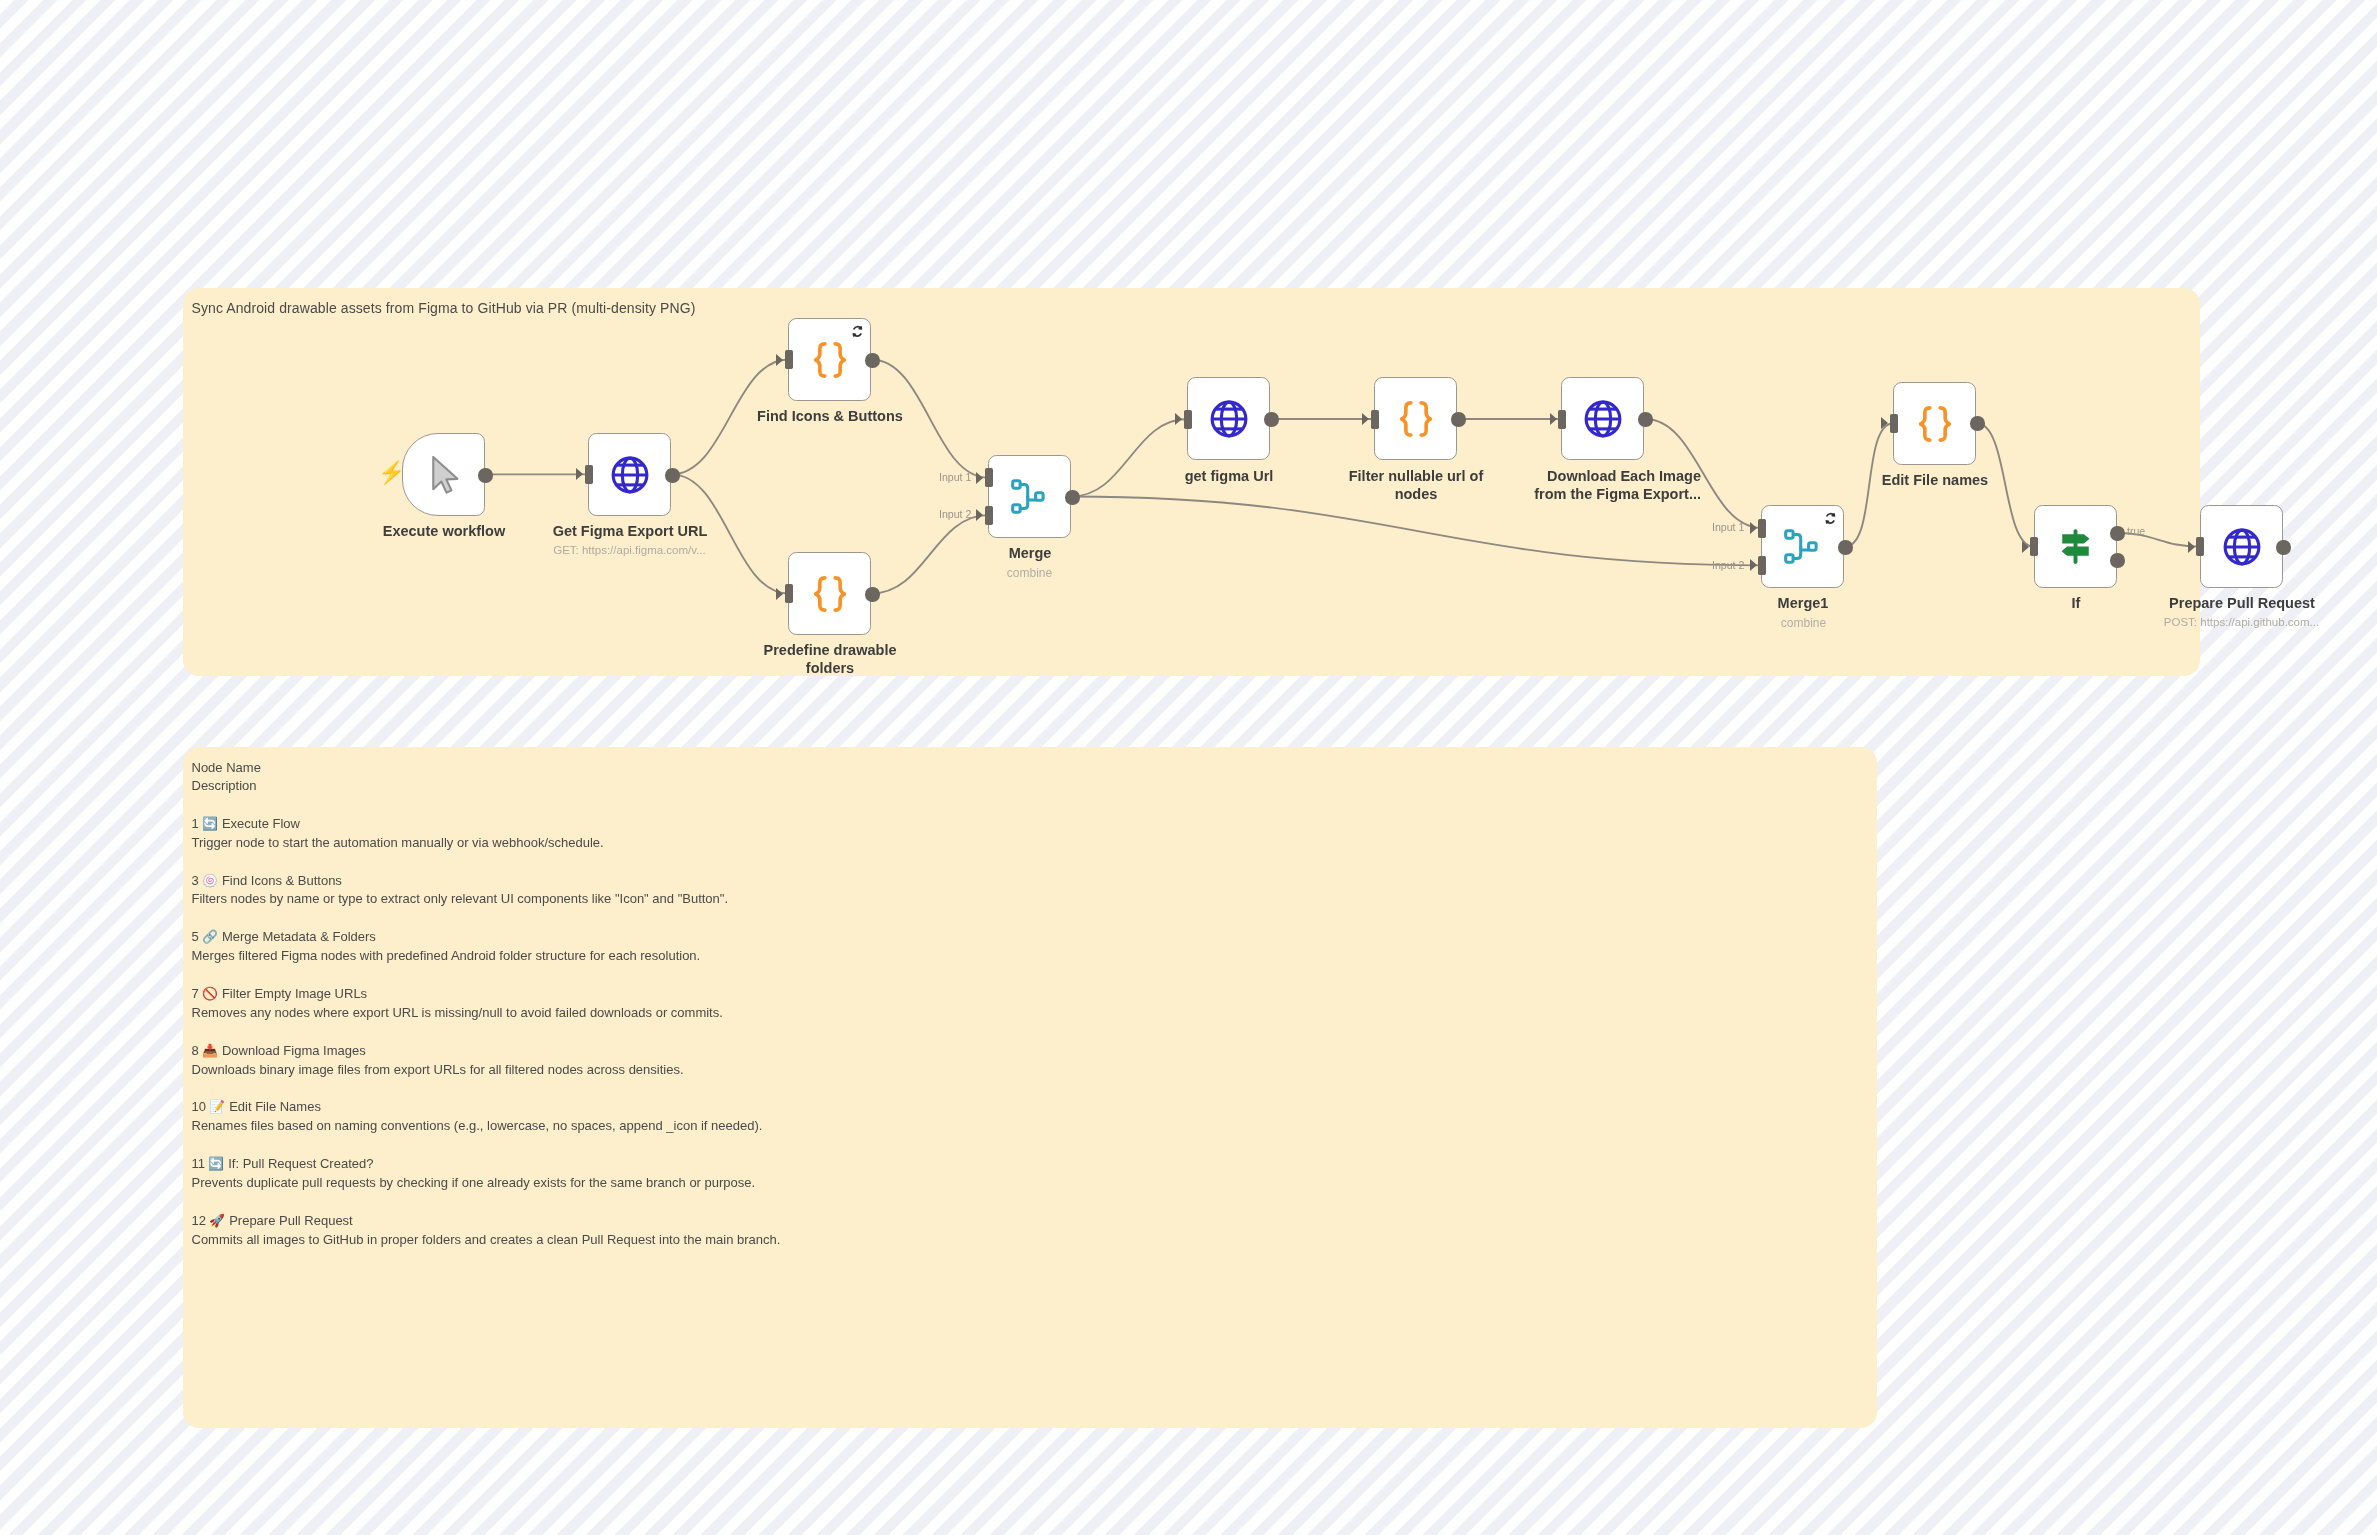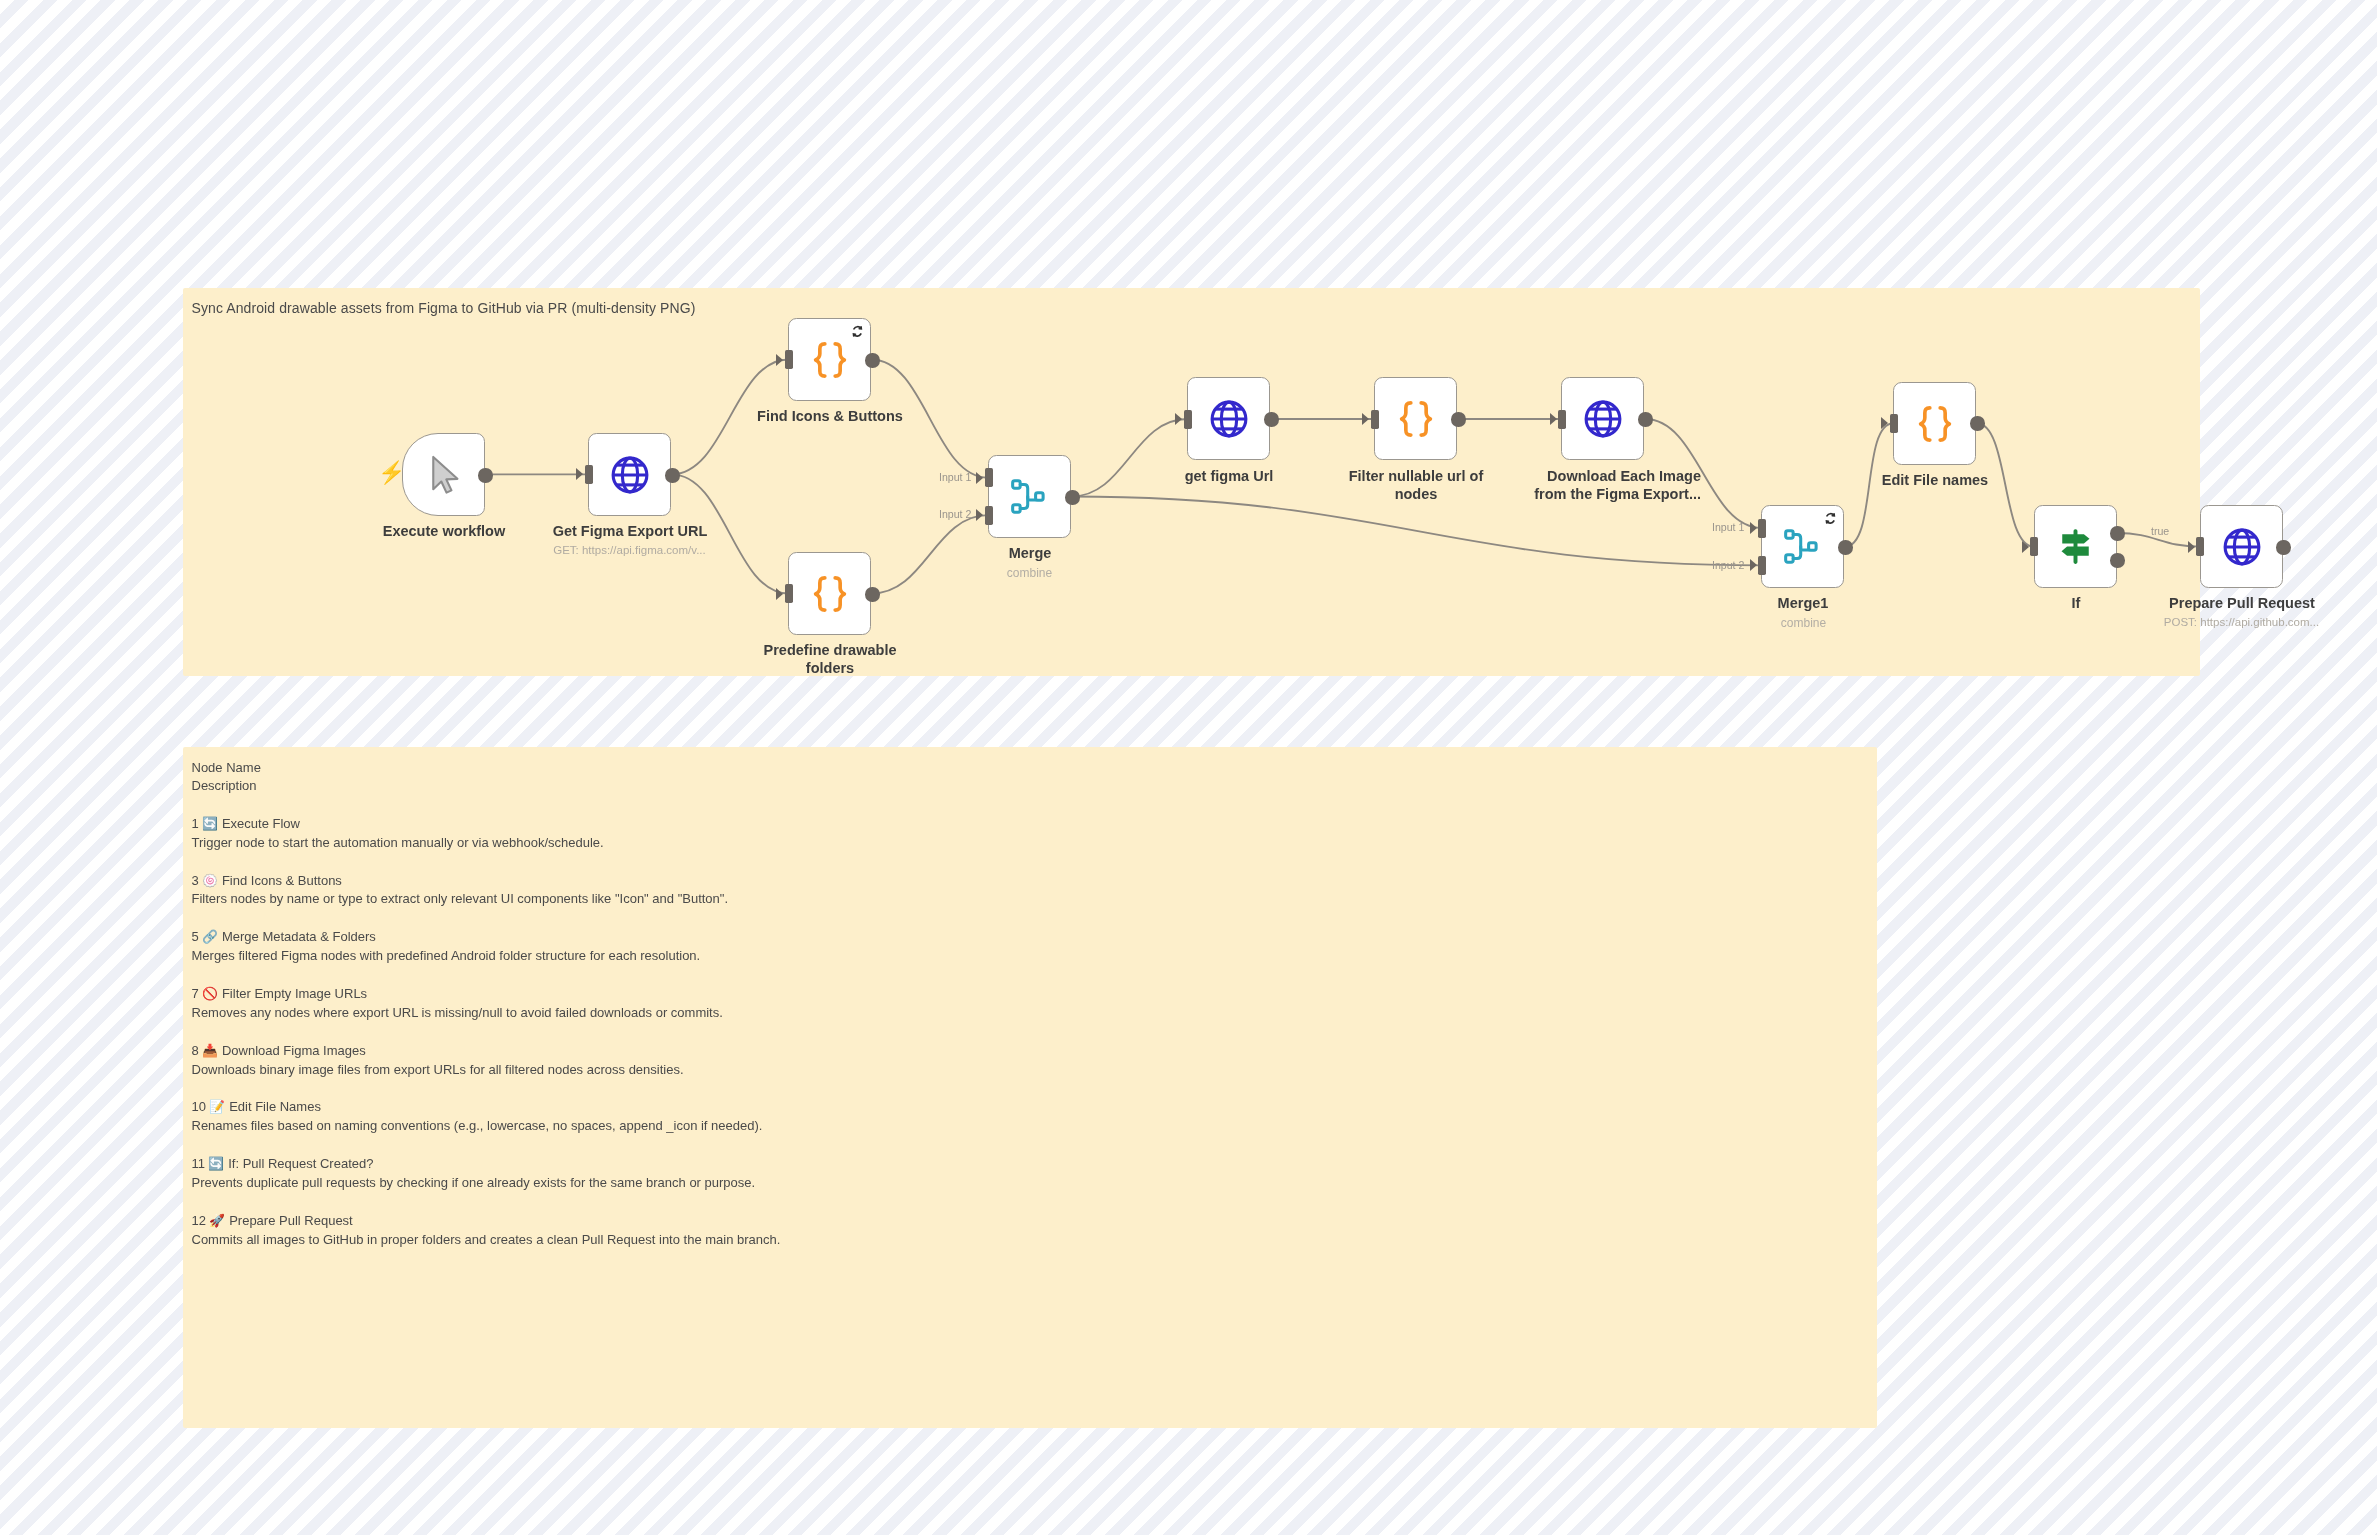--- a/index.html
+++ b/index.html
@@ -12,21 +12,21 @@
     background-color: #fdfdfe;
     background-image: repeating-linear-gradient(
       135deg,
       #ffffff 0px, #ffffff 10.2px,
       #eef0f6 10.2px, #eef0f6 20.4px
     );
   }
   .panel {
     position: absolute;
     background: #fdefcb;
-    border-radius: 2px;
+    border-radius: 16px;
   }
   #canvas-panel { left: 183px; top: 288px; width: 2017px; height: 388px; }
   #desc-panel   { left: 183px; top: 747px; width: 1694px; height: 681px; }
 
   .panel-title {
     position: absolute;
     left: 8.5px; top: 12px;
     font-size: 14px;
     color: #4a4a4a;
     letter-spacing: 0.1px;
@@ -91,21 +91,21 @@
     border-left: 7.7px solid #6c6660;
     border-top: 6px solid transparent;
     border-bottom: 6px solid transparent;
   }
   .port-label {
     position: absolute; z-index: 5;
     font-size: 10.6px; color: #9a958d; white-space: nowrap;
   }
   .edge-label {
     position: absolute; z-index: 5;
-    font-size: 10.6px; color: #9a958d; white-space: nowrap; margin-left: 24px;
+    font-size: 10.6px; color: #9a958d; white-space: nowrap;
   }
   .bolt {
     position: absolute; z-index: 5;
     color: #ff5a4d; font-size: 22px; line-height: 1;
   }
   .pin-badge {
     position: absolute; z-index: 6;
     width: 12.8px; height: 12.8px;
     right: 6px; top: 6px;
   }

